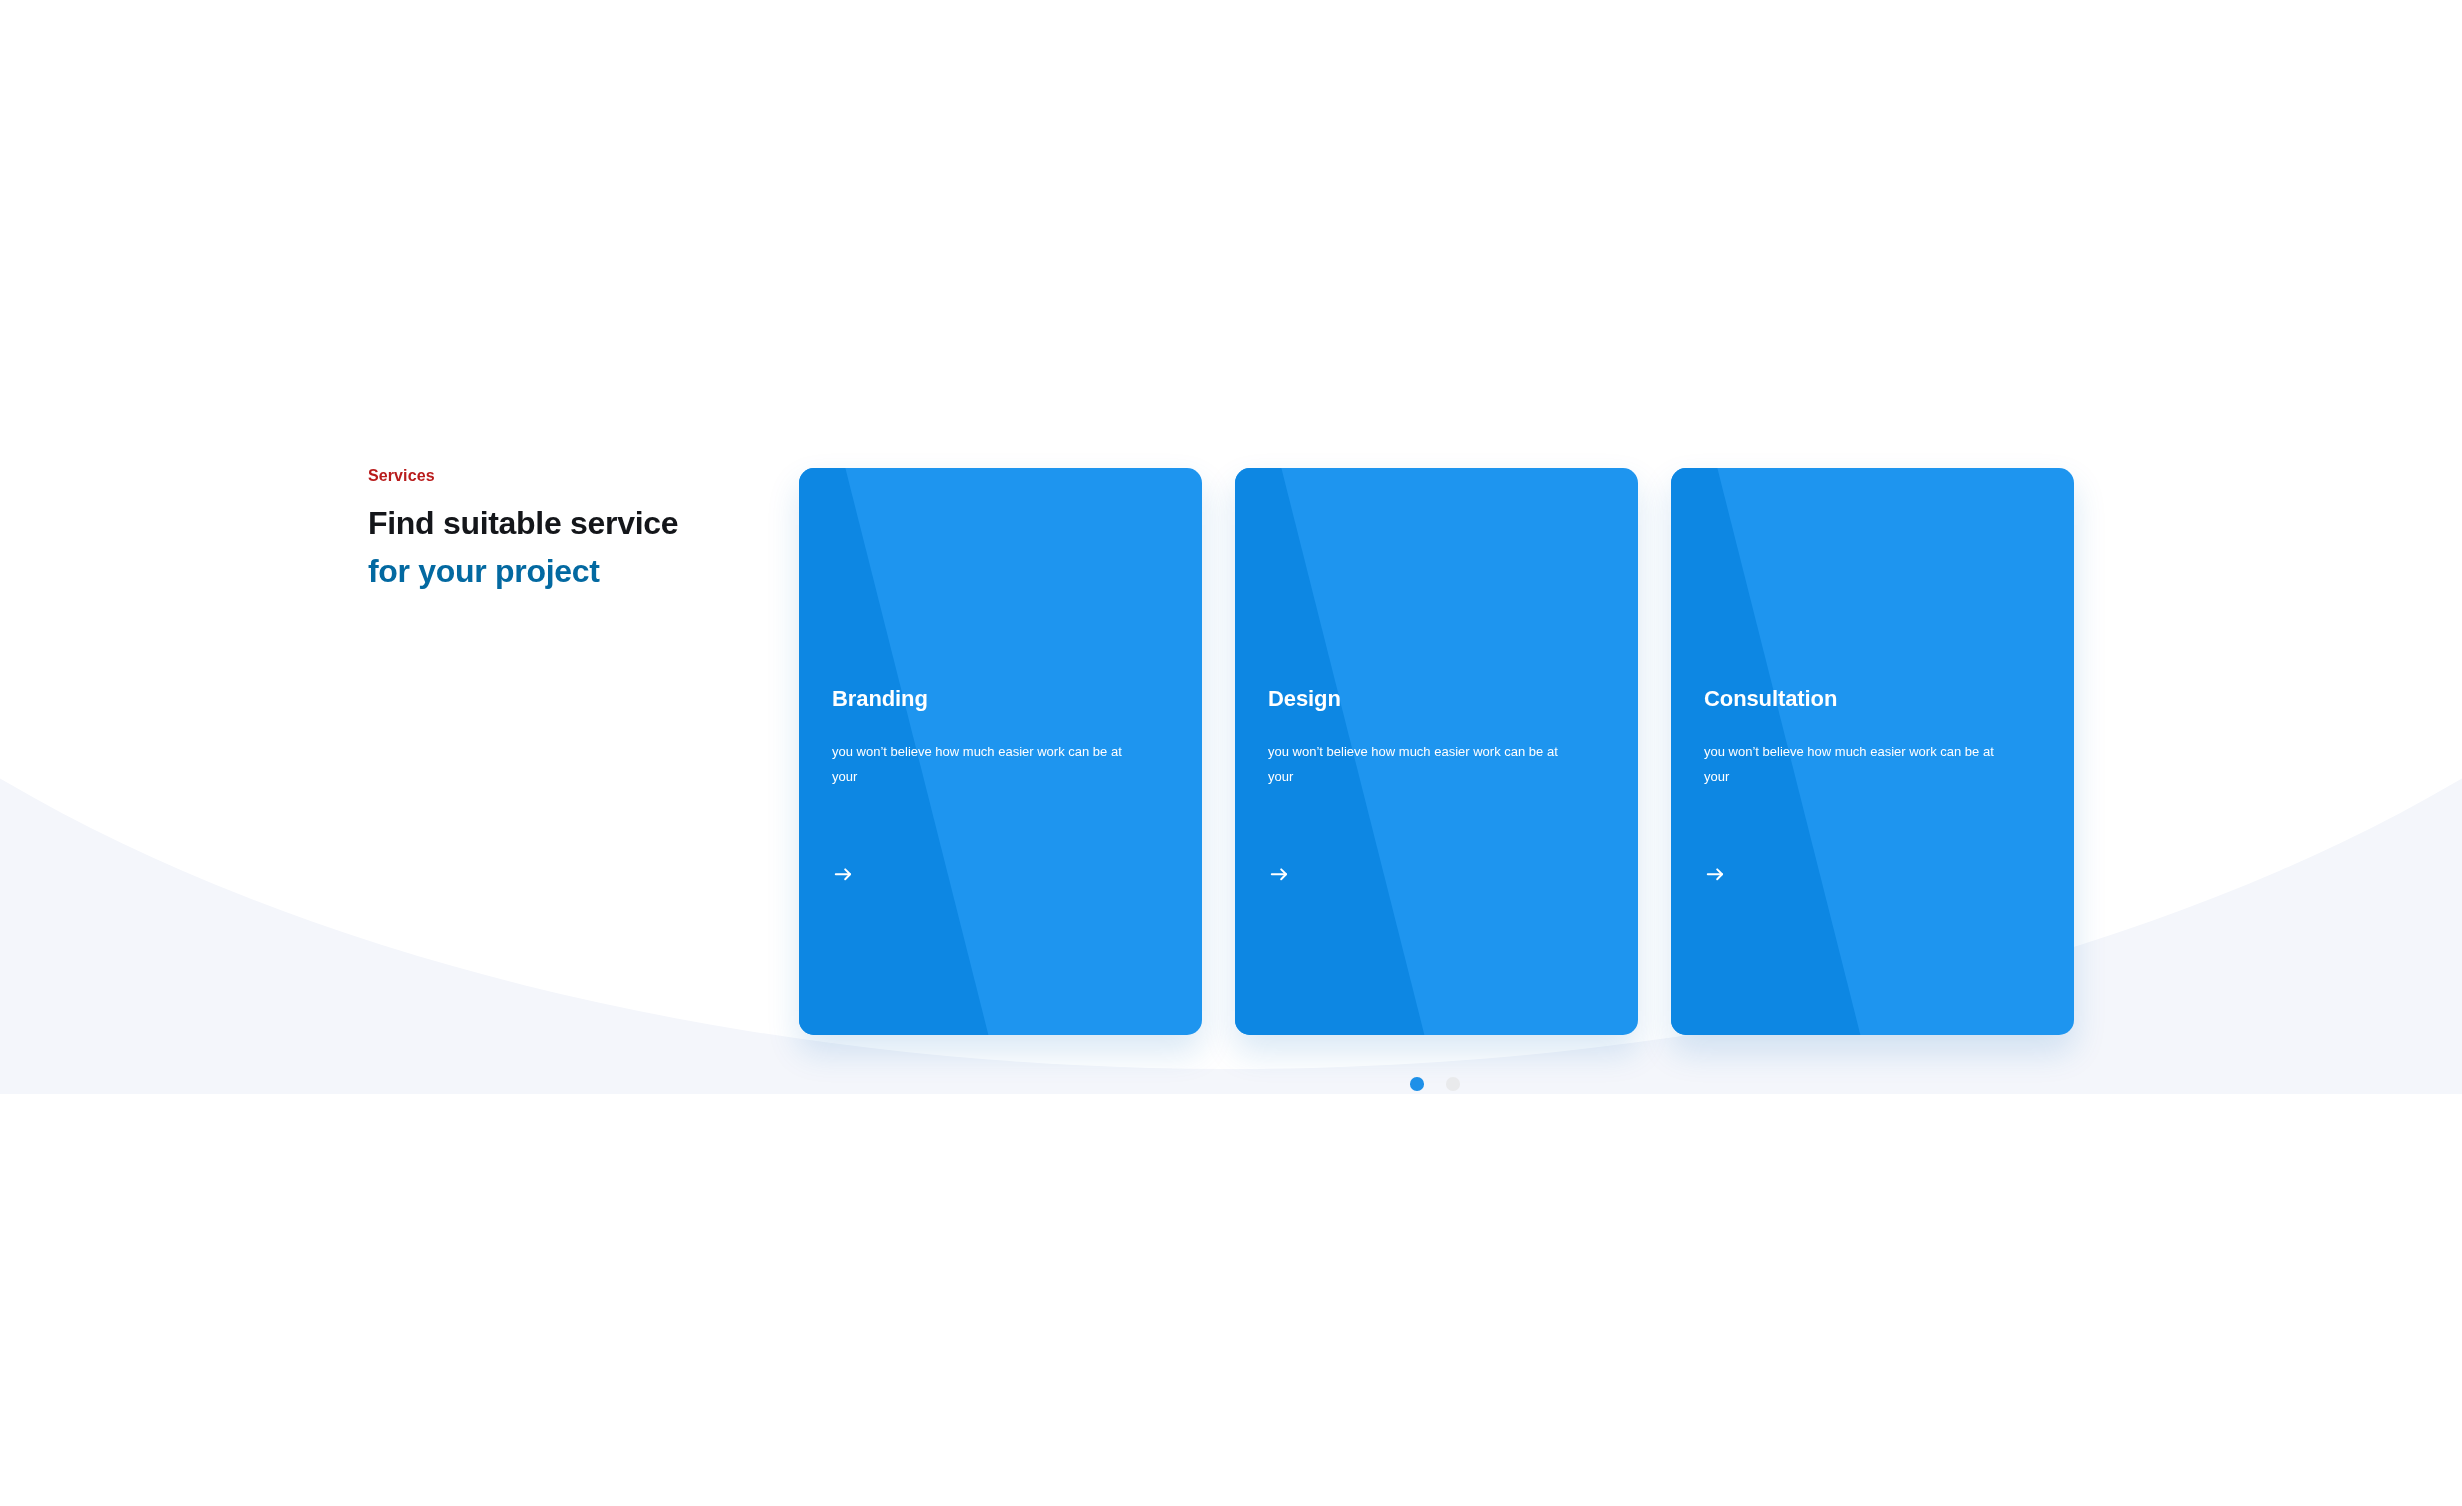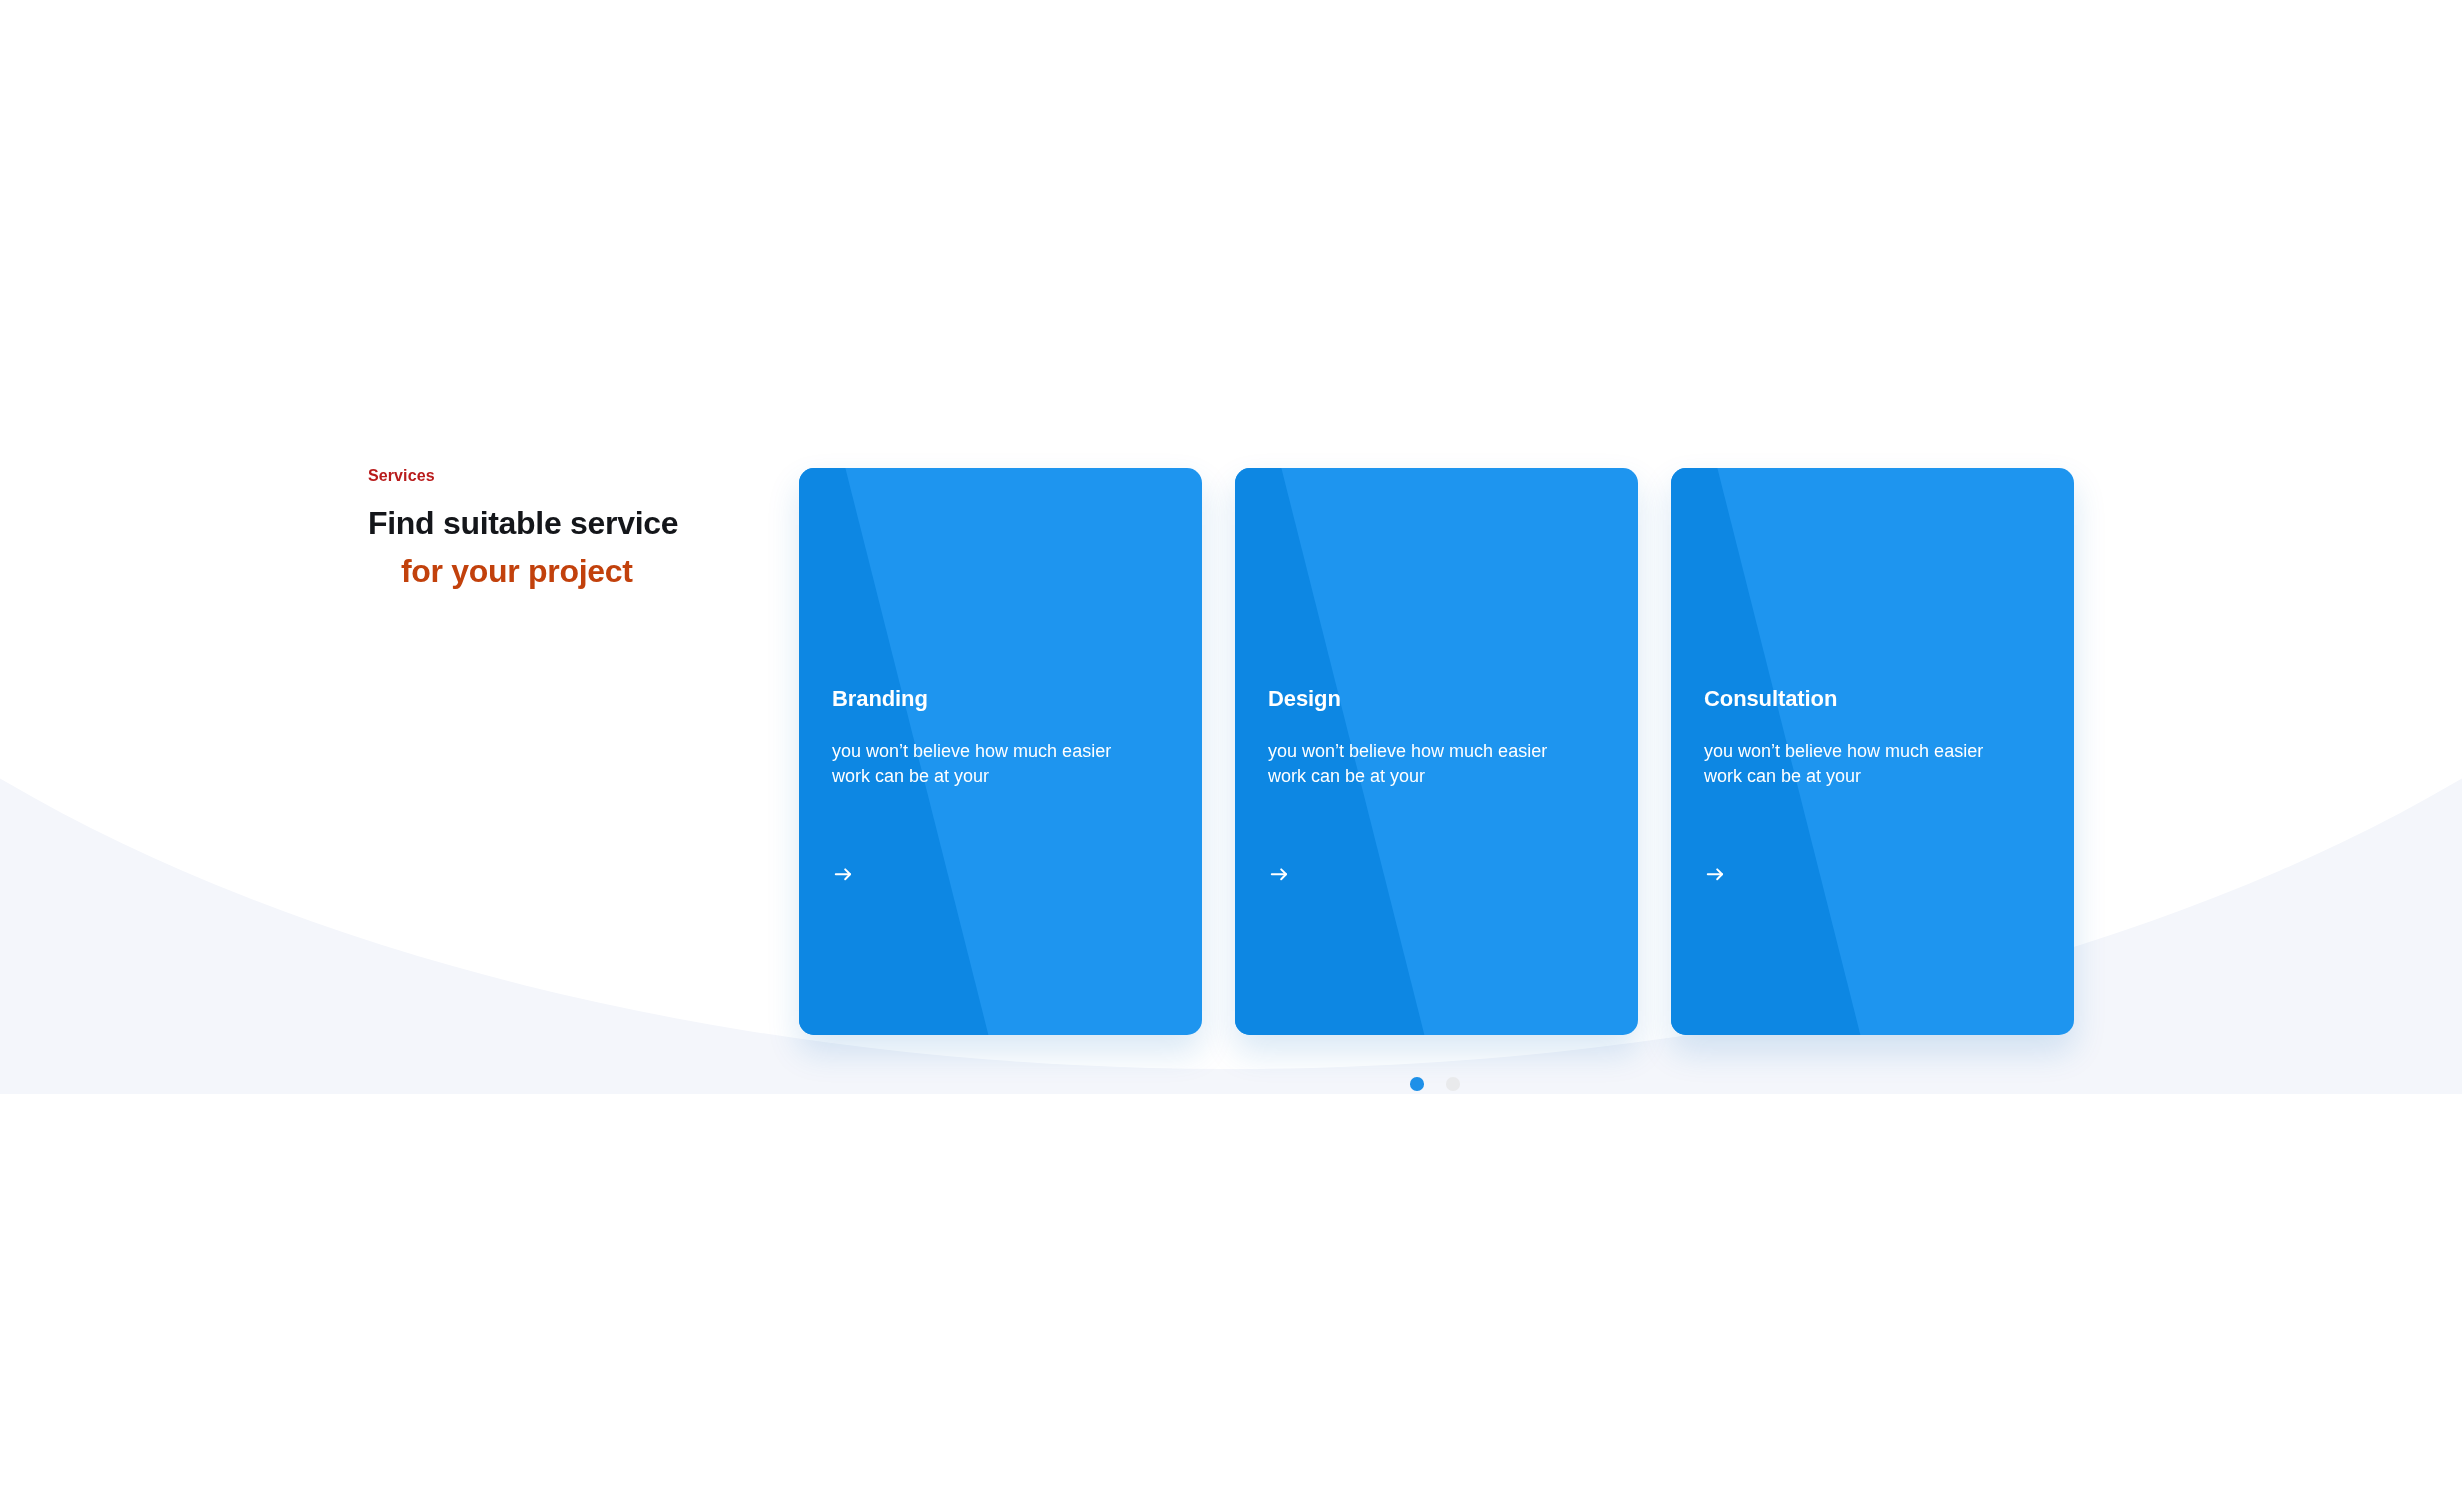--- a/index.html
+++ b/index.html
@@ -66,21 +66,21 @@
   }
   #headline {
     font-size: 32px;
     font-weight: 700;
     line-height: 48px;
     letter-spacing: -0.3px;
     color: #14161a;
     margin: 0;
     max-width: 331px;
   }
-  #headline .accent { color: #c2410c; margin-left: 33px; }
+  #headline .accent { color: #0369a1; }
 
   
   #cards {
     position: absolute;
     left: 799px;
     top: 468px;
     display: flex;
     gap: 33px;
   }
   .card {
@@ -121,21 +121,21 @@
     letter-spacing: -0.1px;
     color: #ffffff;
     line-height: 1;
   }
   .card-desc {
     position: absolute;
     left: 33px;
     top: 271px;
     width: 301px;
     margin: 0;
-    font-size: 18px;
+    font-size: 13px;
     font-weight: 400;
     line-height: 25px;
     color: #ffffff;
   }
   .card-arrow {
     position: absolute;
     left: 33px;
     top: 395px;
     width: 22.6px;
     height: 22.6px;

